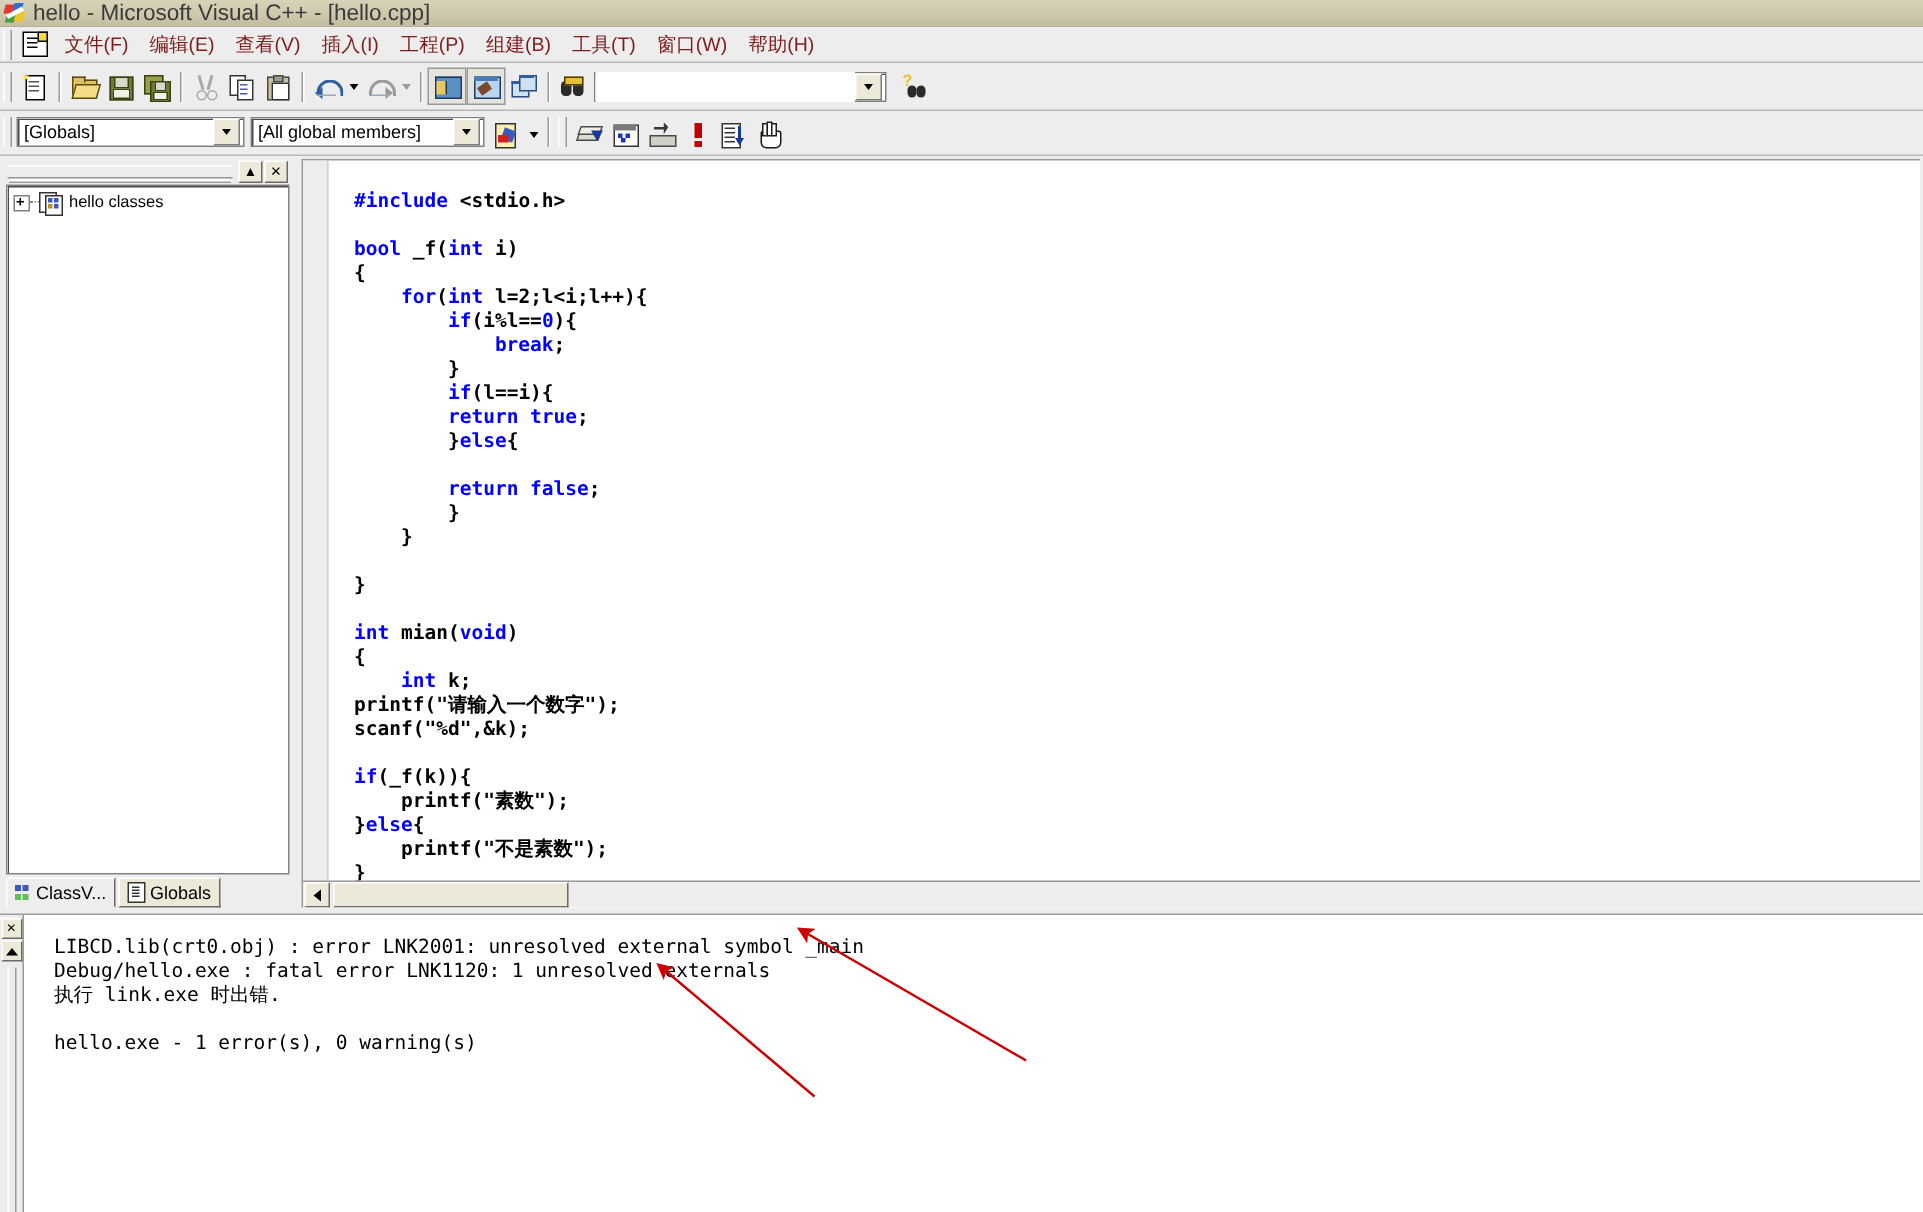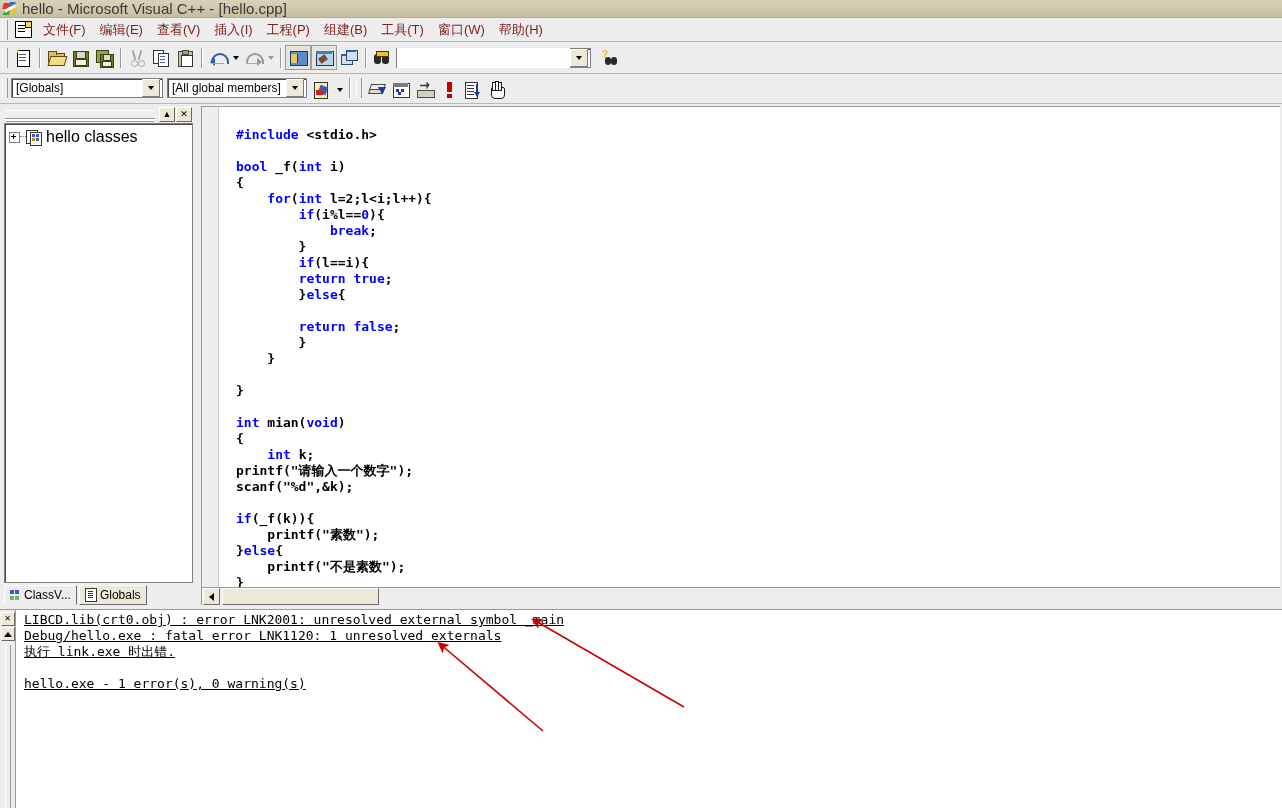--- a/index.html
+++ b/index.html
@@ -223,21 +223,21 @@
   }
   .tree-plus::before{content:"";position:absolute;left:1px;top:3px;width:5px;height:1px;background:#000;}
   .tree-plus::after{content:"";position:absolute;left:3px;top:1px;width:1px;height:5px;background:#000;}
   .tree-dots{width:6px;height:1px;border-top:1px dotted #808080;flex:0 0 auto;}
   .ic-classes{width:16px;height:14px;position:relative;flex:0 0 auto;margin-right:4px;}
   .ic-classes i{position:absolute;display:block;}
   .ic-classes .p1{left:0;top:0;width:10px;height:12px;background:#fff;border:1px solid #333;}
   .ic-classes .p2{left:4px;top:2px;width:10px;height:12px;background:#fff;border:1px solid #333;}
   .ic-classes .sq{left:6px;top:4px;width:3px;height:3px;background:#3a5ac0;
                   box-shadow:4px 0 0 #3a5ac0,0 4px 0 #c09020,4px 4px 0 #3a5ac0;}
-  .tree-label{font-size:16px;color:#000;white-space:nowrap;}
+  .tree-label{font-size:11px;color:#000;white-space:nowrap;}
 
   .ws-tabs{height:20px;display:flex;align-items:flex-end;margin-top:2px;flex:0 0 auto;}
   .ws-tab{
     height:18px;display:flex;align-items:center;gap:3px;padding:0 5px;
     background:#ece9d8;border:1px solid #fff;
     border-right-color:#6a6a6a;border-bottom-color:#6a6a6a;
     font-size:12px;white-space:nowrap;cursor:default;margin-right:2px;
   }
   .ws-tab.active{background:#ededed;border-bottom-color:#ededed;}
   .ic-cv{width:11px;height:11px;position:relative;flex:0 0 auto;}
@@ -296,23 +296,23 @@
   }
   .out-btn{
     width:12px;height:12px;background:#ece9d8;
     border:1px solid #fff;border-right-color:#6a6a6a;border-bottom-color:#6a6a6a;
     display:flex;align-items:center;justify-content:center;font-size:8px;line-height:8px;
     flex:0 0 auto;cursor:default;
   }
   .out-vline{flex:1;width:4px;margin-top:3px;
     border-left:1px solid #fff;border-right:1px solid #9a9a9a;}
   .out-text{
-    flex:1;padding:2px 0 0 8px;margin:0;background:#fff;
+    flex:1;padding:2px 0 0 8px;margin:12px;background:#fff;
     font-family:"DejaVu Sans Mono","Liberation Mono",monospace;
-    font-size:13px;line-height:16px;color:#000;white-space:pre;text-decoration:underline;
+    font-size:13px;line-height:16px;color:#000;white-space:pre;
   }
 
   
   .annots{position:absolute;left:0;top:0;width:1282px;height:808px;pointer-events:none;}
 </style>
 </head>
 <body>
 
 <div id="app">
 
@@ -473,21 +473,21 @@
   <div class="bar-row toolbar2">
     <span class="grip"></span>
 
     <span class="combo" style="width:152px;">
       <span class="val">[Globals]</span>
       <span class="drop">
         <span class="caret"></span>
       </span>
     </span>
 
-    <span class="combo" style="width:140px;margin-left:4px;">
+    <span class="combo" style="width:156px;margin-left:4px;">
       <span class="val">[All global members]</span>
       <span class="drop">
         <span class="caret"></span>
       </span>
     </span>
 
 
     <span class="tb-btn" style="margin-left:3px;">
       <span class="ic ic-wizard">
         <i class="pg"></i>

